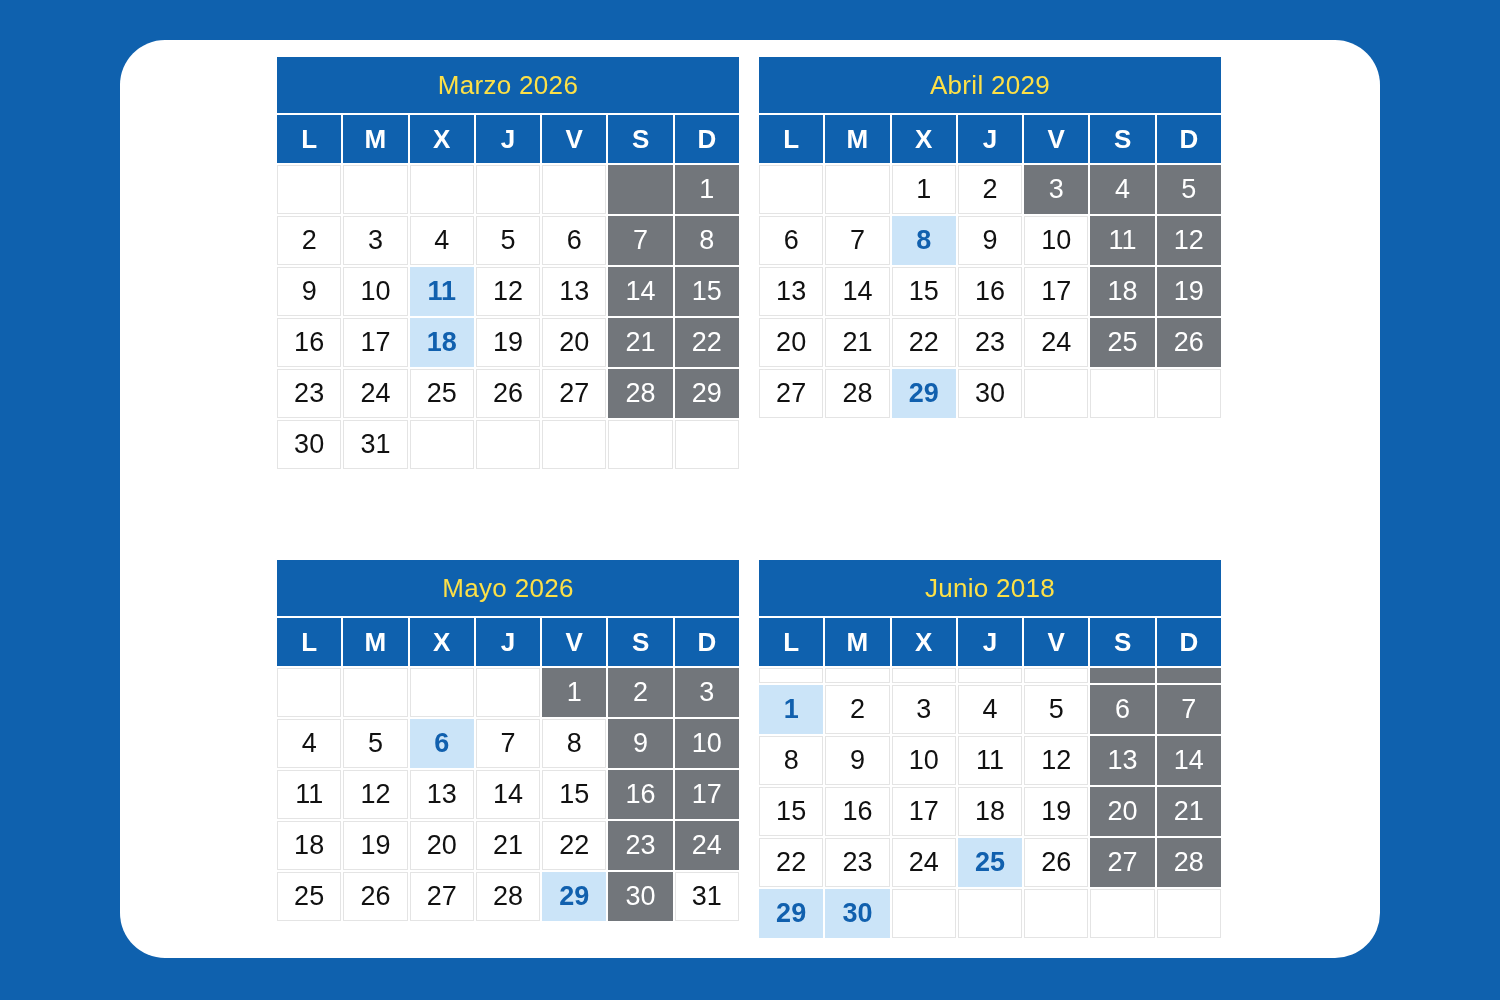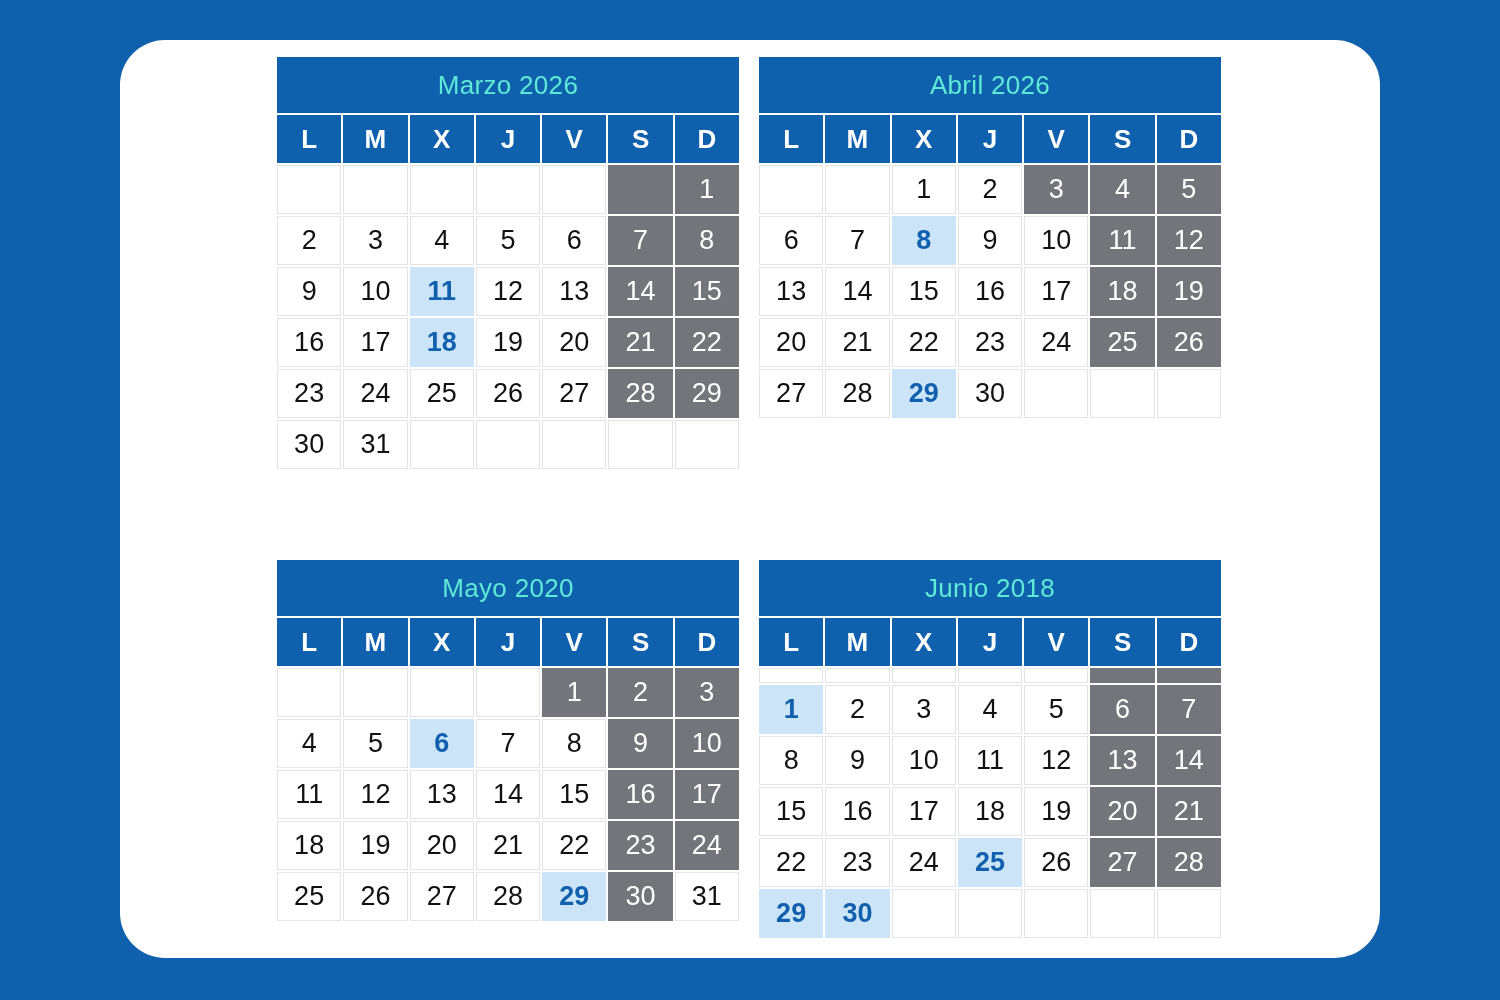--- a/index.html
+++ b/index.html
@@ -40,21 +40,21 @@
     border-spacing: 2px;
   }
   .cal td {
     padding: 0;
     text-align: center;
     vertical-align: middle;
     box-sizing: border-box;
   }
   td.title {
     background: #0f61ae;
-    color: #5eead4;
+    color: #fde047;
     font-size: 26px;
     font-weight: 400;
     height: 56px;
     letter-spacing: 0.3px;
     margin-left: 43px;
   }
   td.dh {
     background: #0f61ae;
     color: #ffffff;
     font-size: 26px;
@@ -158,21 +158,21 @@
               <td class="day"></td>
               <td class="day"></td>
             </tr>
           </tbody>
         </table>
       </section>
     <section class="cal pos-tr">
         <table>
           <tbody>
             <tr>
-              <td colspan="7" class="title">Abril 2026</td>
+              <td colspan="7" class="title">Abril 2029</td>
             </tr>
             <tr>
               <td class="dh">L</td>
               <td class="dh">M</td>
               <td class="dh">X</td>
               <td class="dh">J</td>
               <td class="dh">V</td>
               <td class="dh">S</td>
               <td class="dh">D</td>
             </tr>
@@ -221,21 +221,21 @@
               <td class="day"></td>
               <td class="day"></td>
             </tr>
           </tbody>
         </table>
       </section>
     <section class="cal pos-bl">
         <table>
           <tbody>
             <tr>
-              <td colspan="7" class="title">Mayo 2020</td>
+              <td colspan="7" class="title">Mayo 2026</td>
             </tr>
             <tr>
               <td class="dh">L</td>
               <td class="dh">M</td>
               <td class="dh">X</td>
               <td class="dh">J</td>
               <td class="dh">V</td>
               <td class="dh">S</td>
               <td class="dh">D</td>
             </tr>

